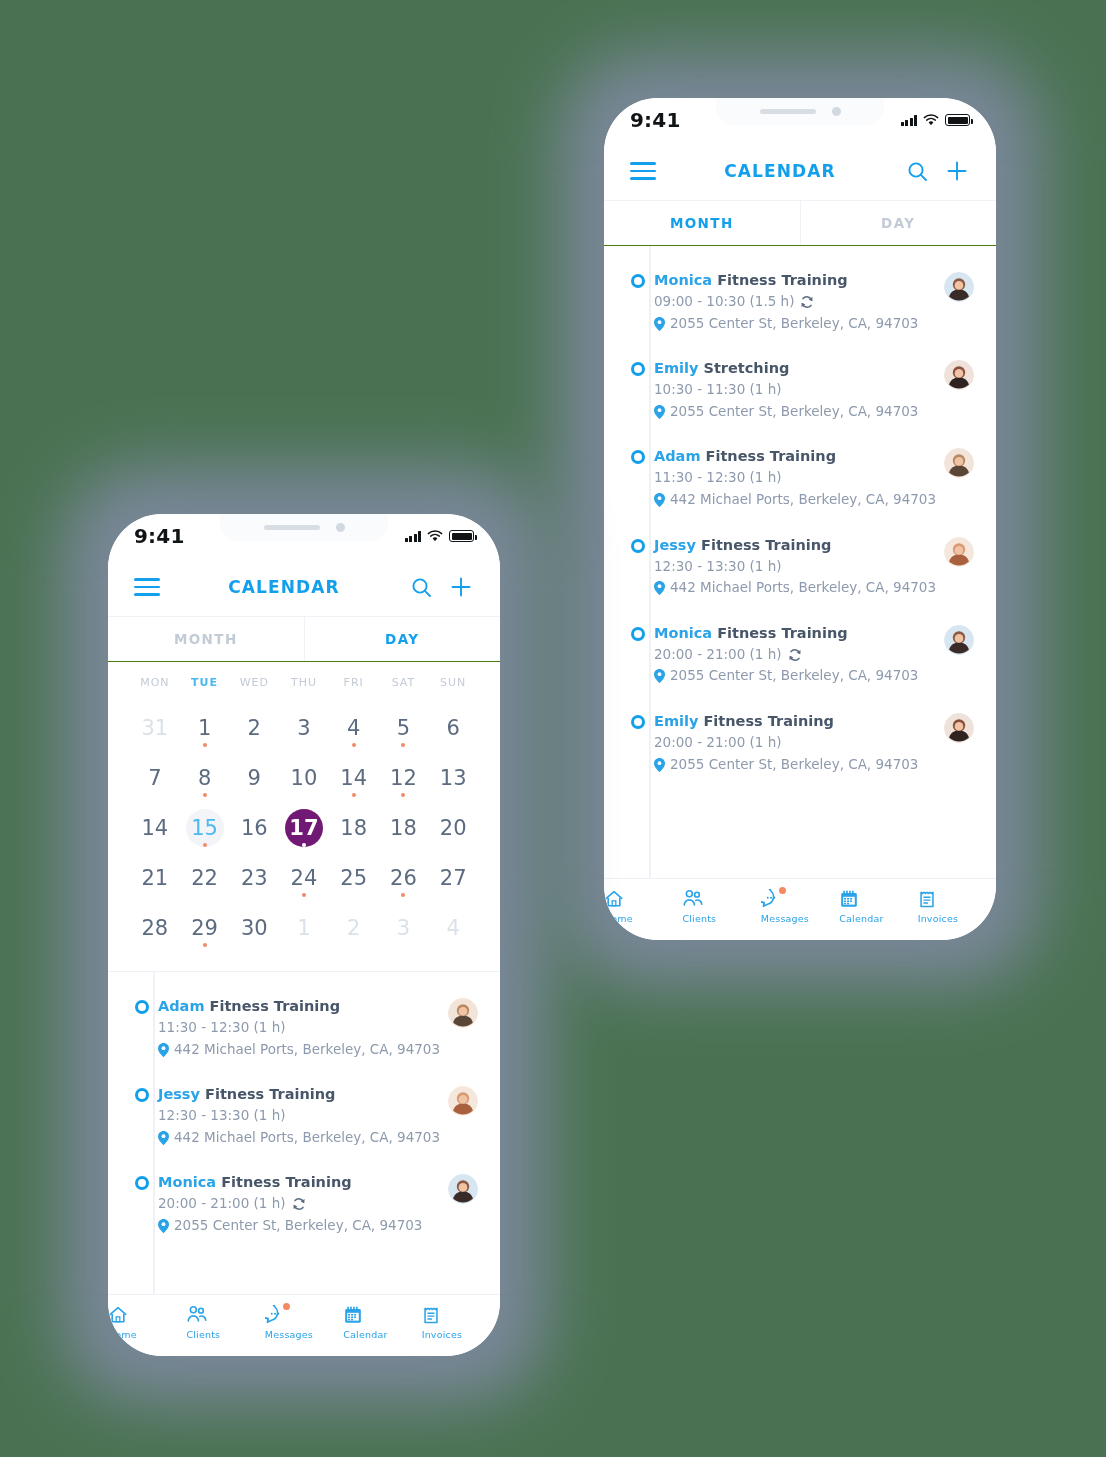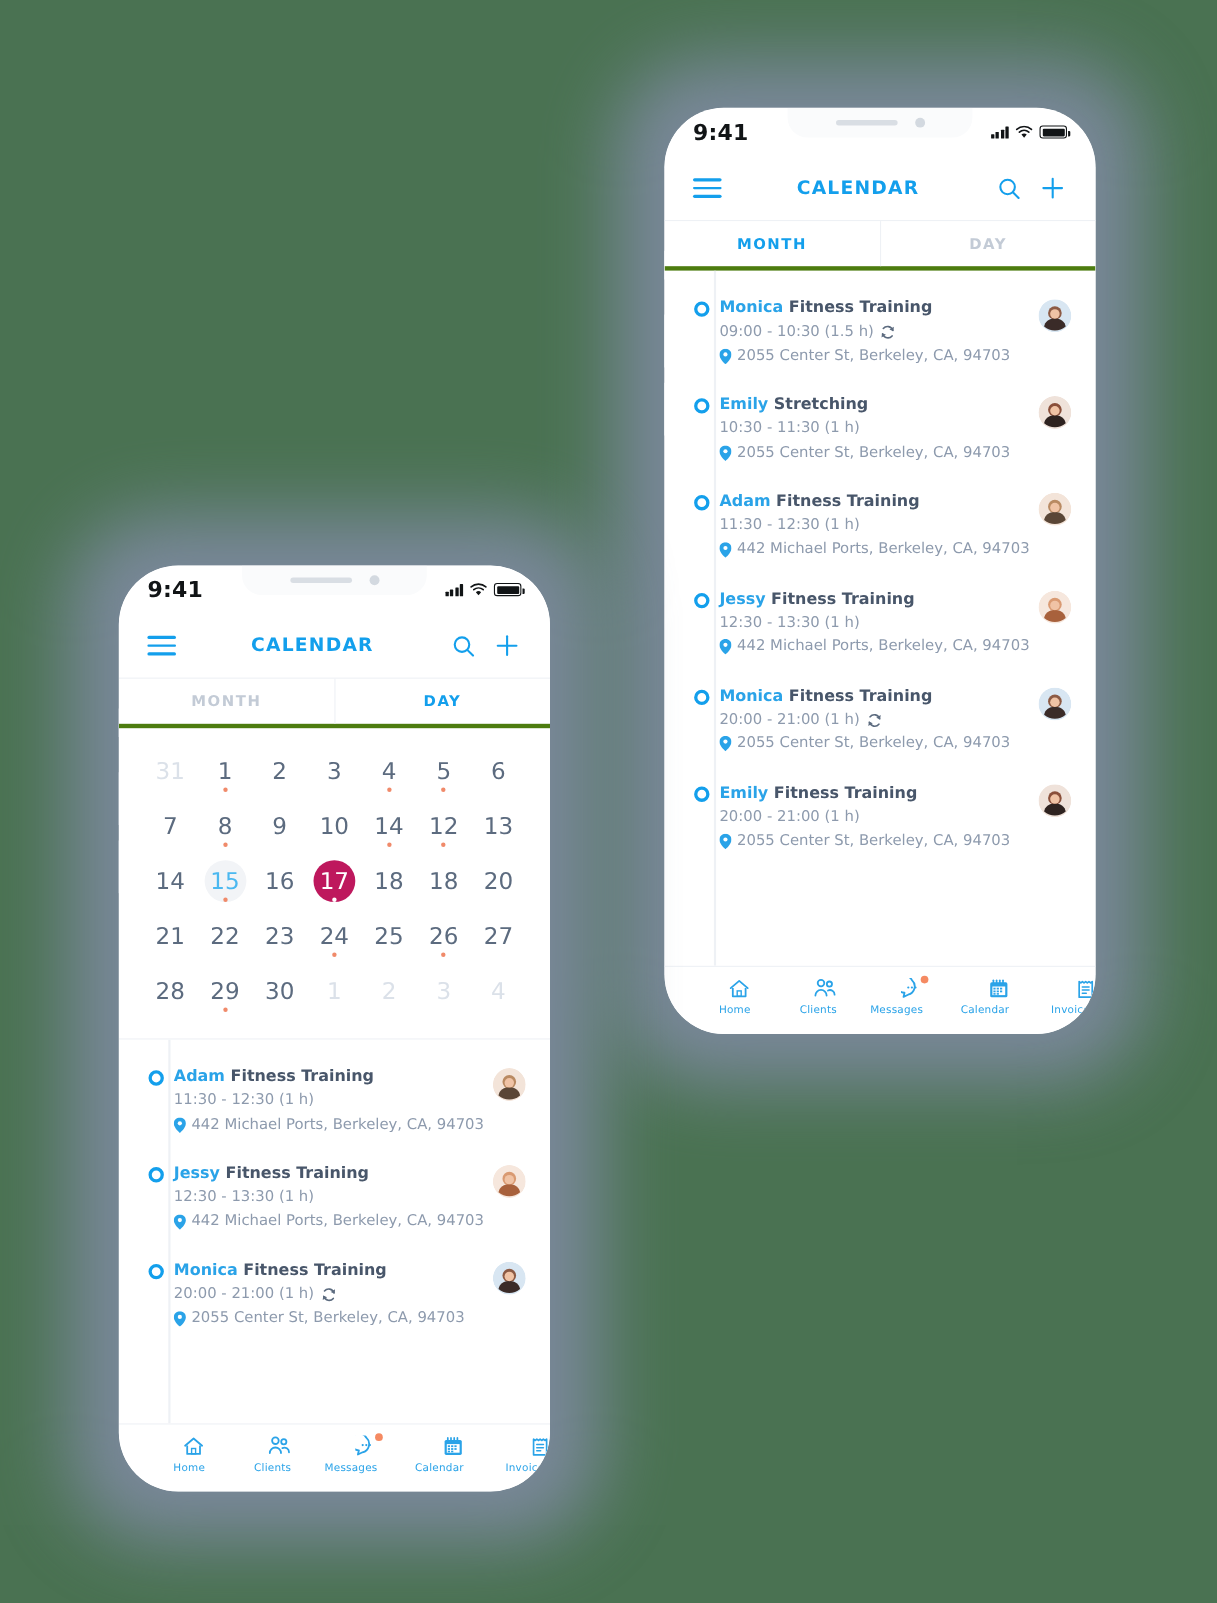--- a/index.html
+++ b/index.html
@@ -84,21 +84,21 @@
   }
   .hamburger { width:26px; display:flex; flex-direction:column; gap:5px; cursor:pointer; }
   .hamburger i { display:block; height:2.6px; background:#139fec; border-radius:2px; }
   .app-title {
     flex:1; text-align:center; color:#139fec;
     font-size:17px; font-weight:bold; letter-spacing:1.1px;
   }
   .icon-btn { width:26px; height:26px; display:flex; align-items:center; justify-content:center; cursor:pointer; }
 
   
-  .tabs { flex:0 0 46px; display:flex; border-top:1px solid #eef1f5; border-bottom:4px solid #4d7c0f; }
+  .tabs { flex:0 0 46px; display:flex; border-top:1px solid #eef1f5; border-bottom:1px solid #4d7c0f; }
   .tab {
     flex:1; display:flex; align-items:center; justify-content:center;
     font-size:13.5px; font-weight:bold; letter-spacing:1.4px;
     color:#c3cbd6; cursor:pointer;
   }
   .tab.active { color:#139fec; }
   .tab + .tab { border-left:1px solid #eef1f5; }
 
   
   .monthnav {
@@ -122,21 +122,21 @@
     height:50px; display:flex; flex-direction:column;
     align-items:center; justify-content:center; position:relative; cursor:pointer;
   }
   .cell .num {
     width:38px; height:38px; border-radius:50%;
     display:flex; align-items:center; justify-content:center;
     font-size:21px; color:#5c6b7f;
   }
   .cell.muted .num { color:#dbe1e9; }
   .cell.today .num { background:#f2f4f7; color:#4bb8f0; }
-  .cell.sel .num { background:#be185d; color:#ffffff; font-weight:400; }
+  .cell.sel .num { background:#701a75; color:#ffffff; font-weight:700; }
   .dot { width:4px; height:4px; border-radius:50%; background:#f08a6a; margin-top:-4px; }
   .cell.sel .dot { background:#ffffff; }
   .dot.empty { background:transparent; }
 
   
   .events { flex:1; overflow:hidden; position:relative; padding:16px 0 0 0; }
   .rail { position:absolute; left:45px; top:0; bottom:0; width:1.5px; background:#eef1f5; }
   .event { display:flex; padding:8px 22px 16px 22px; position:relative; cursor:pointer; }
   .marker {
     flex:0 0 24px; display:flex; justify-content:center; padding-top:4px; z-index:1;
@@ -154,21 +154,21 @@
     flex:0 0 30px; width:30px; height:30px; border-radius:50%;
     margin-top:2px; overflow:hidden; position:relative;
   }
 
   
   .bottomnav {
     flex:0 0 62px; display:flex; border-top:1px solid #eef1f5;
     padding-bottom:6px;
   }
   .nav-item {
-    flex:1; display:flex; flex-direction:column; align-items:flex-end;
+    flex:1; display:flex; flex-direction:column; align-items:flex-start;
     justify-content:center; gap:4px; cursor:pointer; position:relative;
   }
   .nav-label { font-size:9.5px; color:#2aa3e8; letter-spacing:.2px; }
   .nav-icon { position:relative; height:20px; display:flex; align-items:center; }
   .badge {
     position:absolute; top:-2px; right:-5px;
     width:7px; height:7px; border-radius:50%; background:#f58a62;
   }
 </style>
 </head>
@@ -527,20 +527,29 @@
         </svg>
       </div>
     </div>
 
     <div class="tabs">
       <div class="tab">MONTH</div>
       <div class="tab active">DAY</div>
     </div>
 
     <div class="calendar">
+      <div class="cal-row" id="dow-row">
+          <div class="dow ">MON</div>
+          <div class="dow hl">TUE</div>
+          <div class="dow ">WED</div>
+          <div class="dow ">THU</div>
+          <div class="dow ">FRI</div>
+          <div class="dow ">SAT</div>
+          <div class="dow ">SUN</div>
+        </div>
       <div class="cal-row" id="days-grid">
           <div class="cell muted  ">
       <div class="num">31</div>
       <div class="dot empty"></div>
     </div>
           <div class="cell   ">
       <div class="num">1</div>
       <div class="dot "></div>
     </div>
           <div class="cell   ">

